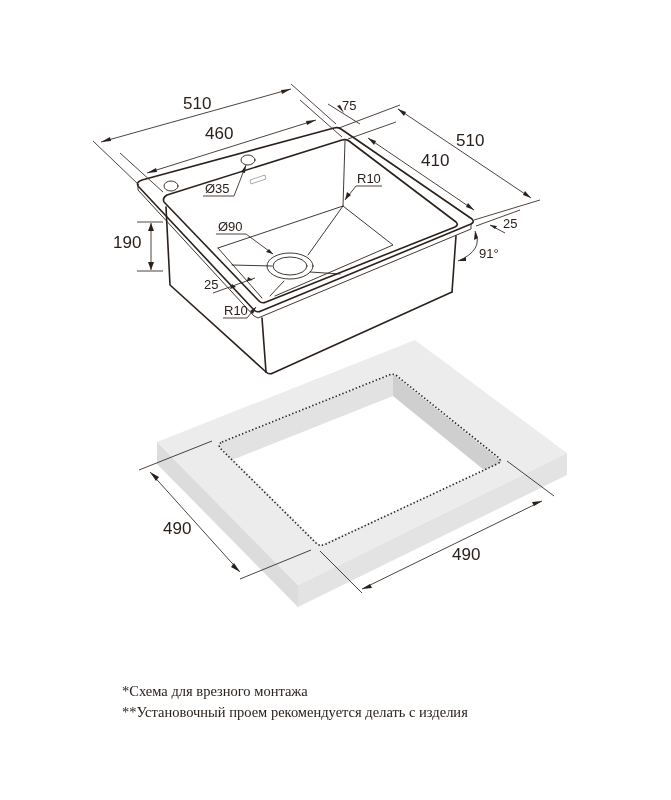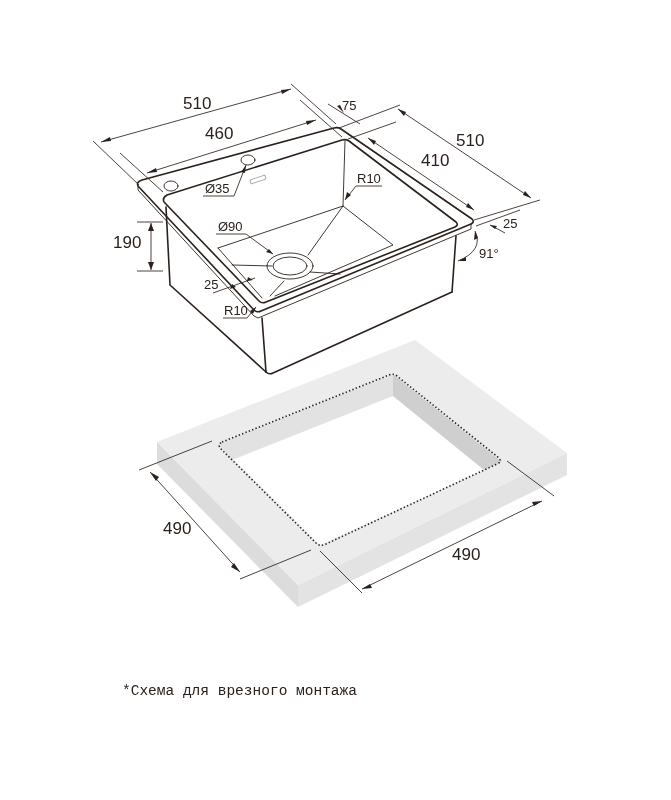--- a/index.html
+++ b/index.html
@@ -7,21 +7,21 @@
          font-family: "Liberation Sans", "DejaVu Sans", sans-serif; }
   #drawing { position: absolute; left: 0; top: 0; width: 671px; height: 800px; }
   .ln { stroke: #2b211c; fill: none; stroke-linecap: round; stroke-linejoin: round; }
   .thick { stroke-width: 1.6; }
   .thin { stroke-width: 0.9; }
   .dim { stroke: #3a2e28; stroke-width: 0.9; fill: none; }
   .lbl { font-family: "Liberation Sans", "DejaVu Sans", sans-serif; fill: #2b211c; }
   .lbl-big { font-size: 17px; }
   .lbl-small { font-size: 13px; }
   .notes { position: absolute; left: 122px; top: 681px; color: #2b211c;
-           font-family: Liberation Mono, monospace; font-size: 14.5px; line-height: 21px; }
+           font-family: Liberation Serif, serif; font-size: 14.5px; line-height: 21px; }
   .notes div { white-space: nowrap; }
 </style>
 </head>
 <body>
 
 <svg id="drawing" viewBox="0 0 671 800" xmlns="http://www.w3.org/2000/svg">
 
   <g>
 
     <polygon points="157,442 298,585 298,607 157,464" fill="#dcdcdc"></polygon>
@@ -180,13 +180,14 @@
 
   <g>
     <polyline class="dim" points="223,318 247,318 256,307"></polyline>
     <polygon points="256,307 253,314 250,311" fill="#2b211c"></polygon>
     <text class="lbl lbl-small" x="224" y="315">R10</text>
   </g>
 </svg>
 
 <div class="notes">
   <div>*Схема для врезного монтажа</div>
+  <div>**Установочный проем рекомендуется делать с изделия</div>
 </div>
 
 </body></html>

